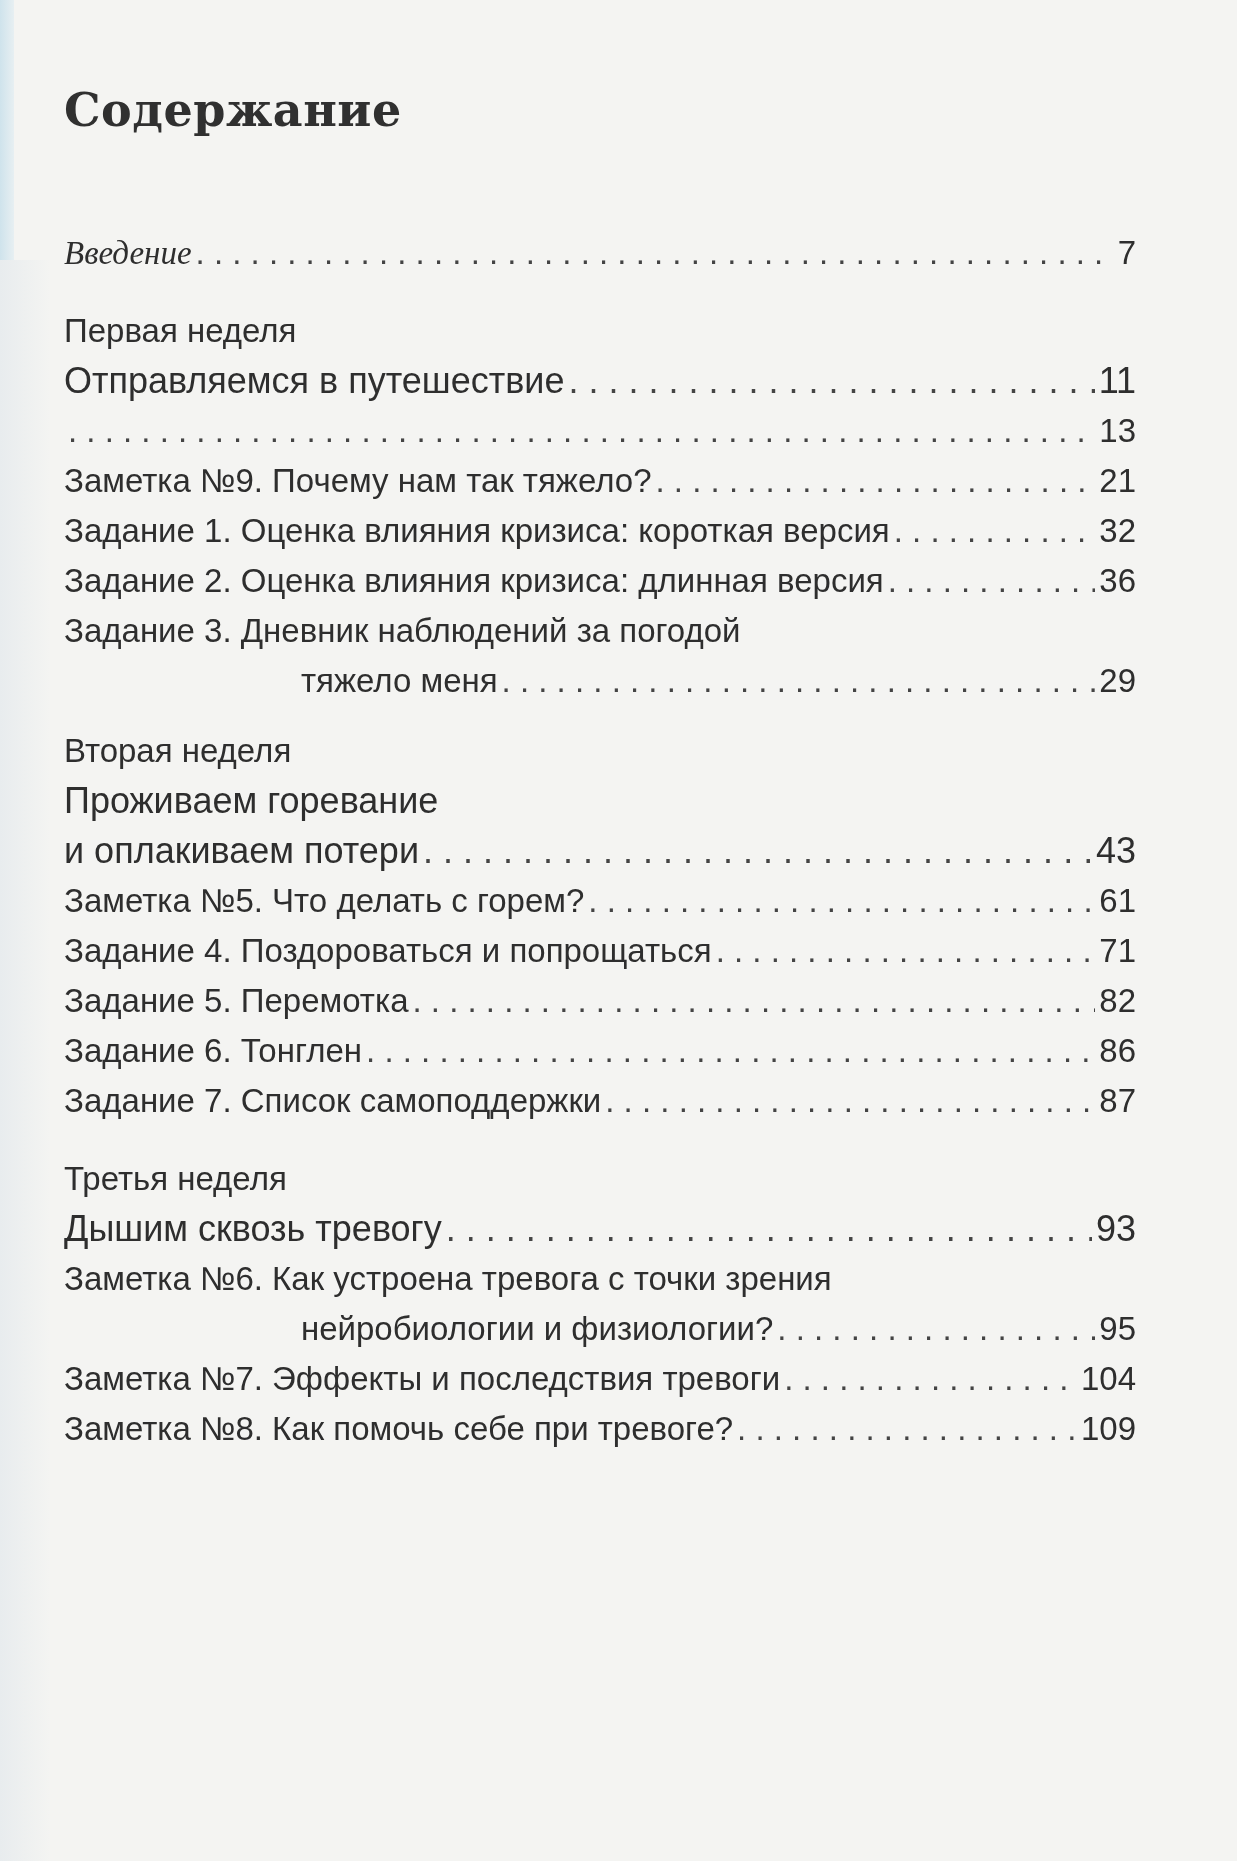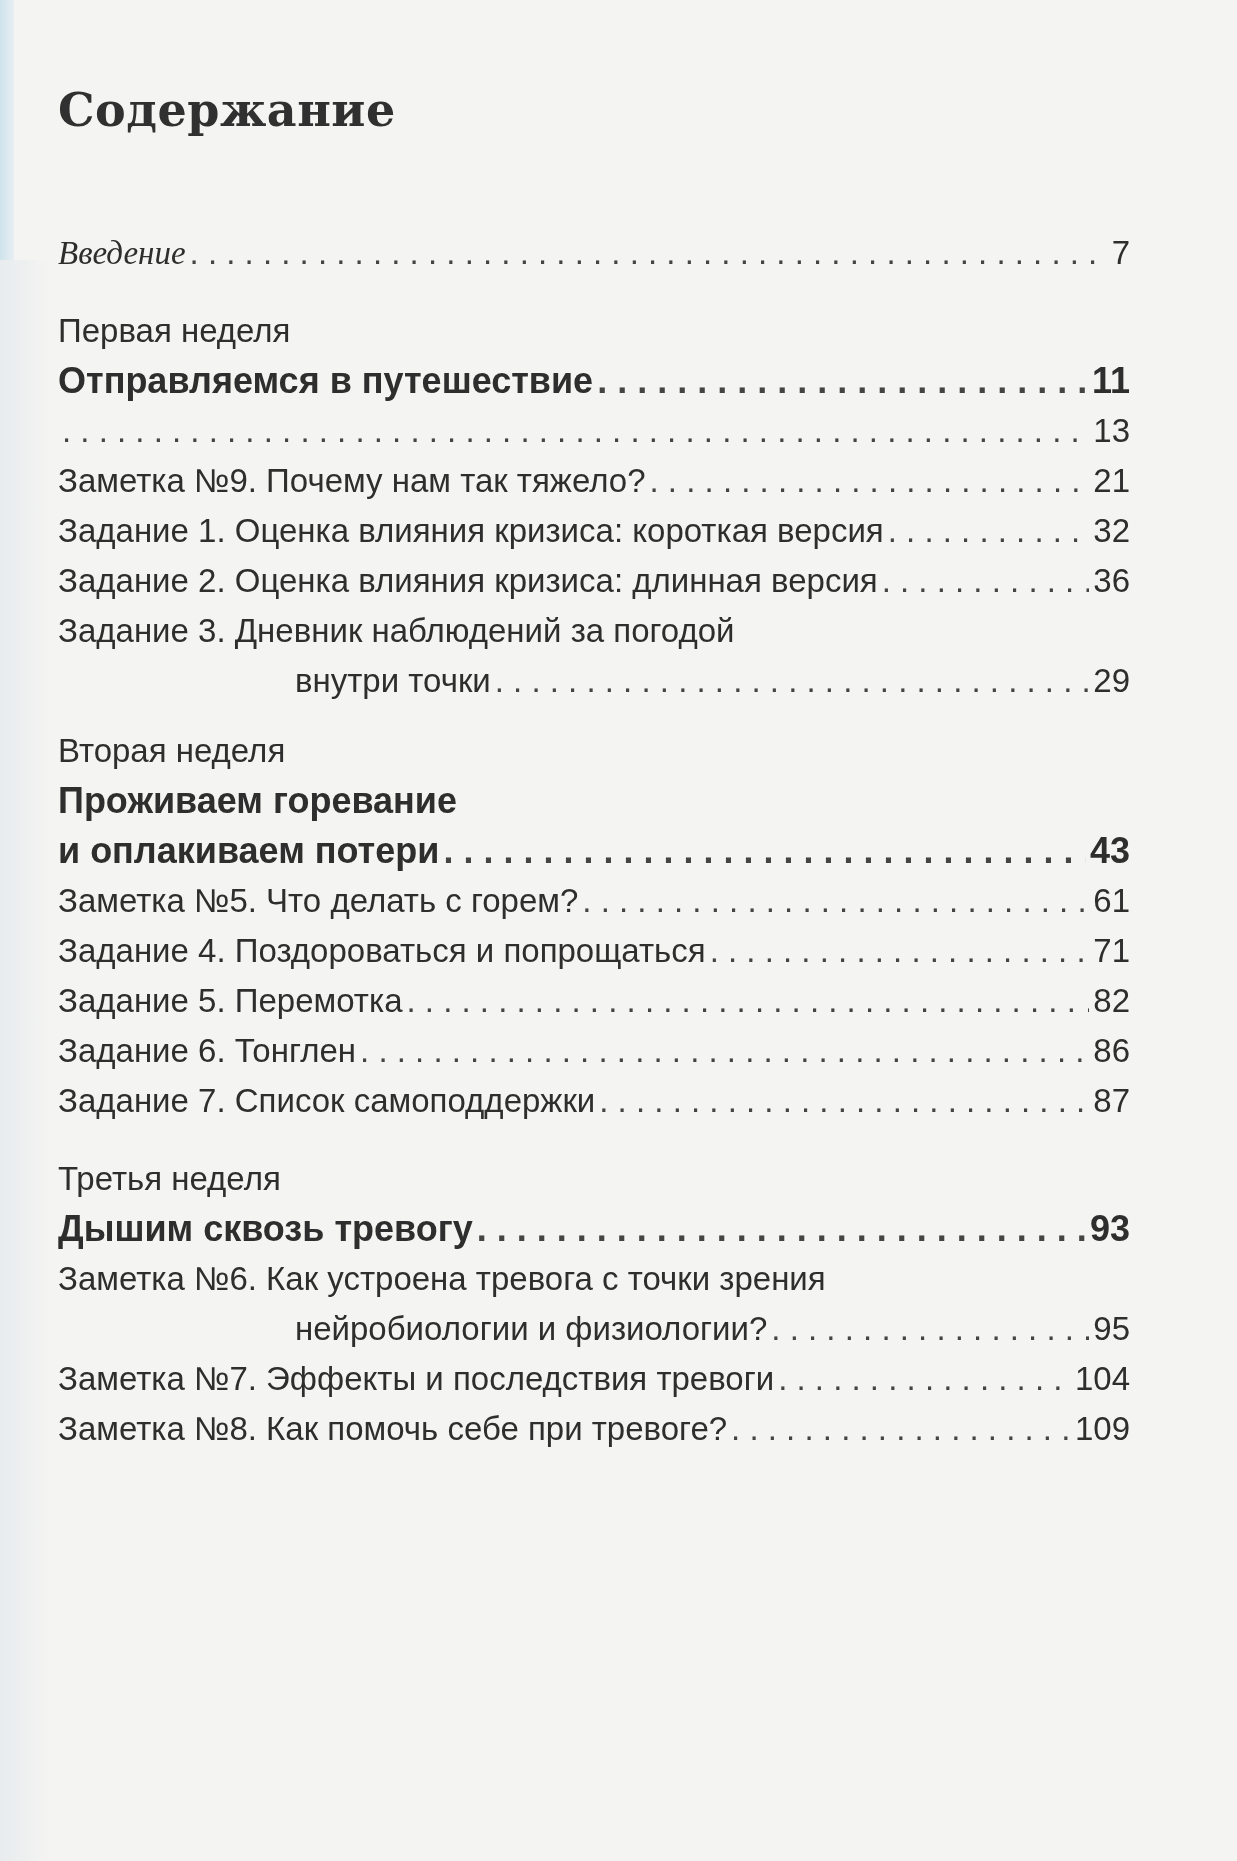--- a/index.html
+++ b/index.html
@@ -12,21 +12,21 @@
     }
     .edge {
       position: absolute; left: 0; top: 0; width: 14px; height: 260px;
       background: linear-gradient(90deg, #cfe3ec, #e7eff2);
     }
     .edge2 {
       position: absolute; left: 0; top: 260px; width: 50px; height: 1601px;
       background: linear-gradient(90deg, #e8ecee, #f4f4f2);
     }
     .page {
-      position: absolute; left: 58px; top: 80px; width: 1072px;
+      position: absolute; left: 64px; top: 80px; width: 1072px;
     }
     .title {
       font-family: "DejaVu Serif", serif; font-weight: bold;
       font-size: 46px; color: #303030; letter-spacing: 0.5px;
       height: 60px; line-height: 60px;
     }
     .row {
       display: flex; align-items: flex-end;
       font-size: 33px; line-height: 50px; height: 50px;
       font-family: "Liberation Sans Narrow", "Liberation Sans", sans-serif;
@@ -38,21 +38,21 @@
       margin: 0 4px; color: #444;
       letter-spacing: 3px;
     }
     .row .dots::after {
       content: ". . . . . . . . . . . . . . . . . . . . . . . . . . . . . . . . . . . . . . . . . . . . . . . . . . . . . . . . . . . . . . . . . . . . . . . . . . . . . . . . . . . . . . . . .";
       letter-spacing: 0;
     }
     .row .page-num { white-space: nowrap; }
     .intro { font-style: italic; font-family: "Liberation Serif", serif; }
     .week { font-size: 33px; line-height: 50px; height: 50px; font-family: "Liberation Sans", sans-serif; }
-    .part { font-weight: bold; font-size: 36px; }
+    .part { font-weight: normal; font-size: 36px; }
     .cont { padding-left: 237px; }
     .gap-lg { height: 28px; }
     .gap-md { height: 20px; }
   </style>
 </head>
 <body>
 
 <div class="edge"></div>
 <div class="edge2"></div>
 
@@ -90,21 +90,21 @@
   </div>
   <div class="row">
     <span class="label">Задание 2. Оценка влияния кризиса: длинная версия</span>
     <span class="dots"></span>
     <span class="page-num">36</span>
   </div>
   <div class="row">
     <span class="label">Задание 3. Дневник наблюдений за погодой</span>
   </div>
   <div class="row cont">
-    <span class="label">внутри точки</span>
+    <span class="label">тяжело меня</span>
     <span class="dots"></span>
     <span class="page-num">29</span>
   </div>
 
   <div class="gap-md"></div>
 
   <div class="week">Вторая неделя</div>
   <div class="row part">
     <span class="label">Проживаем горевание</span>
   </div>

